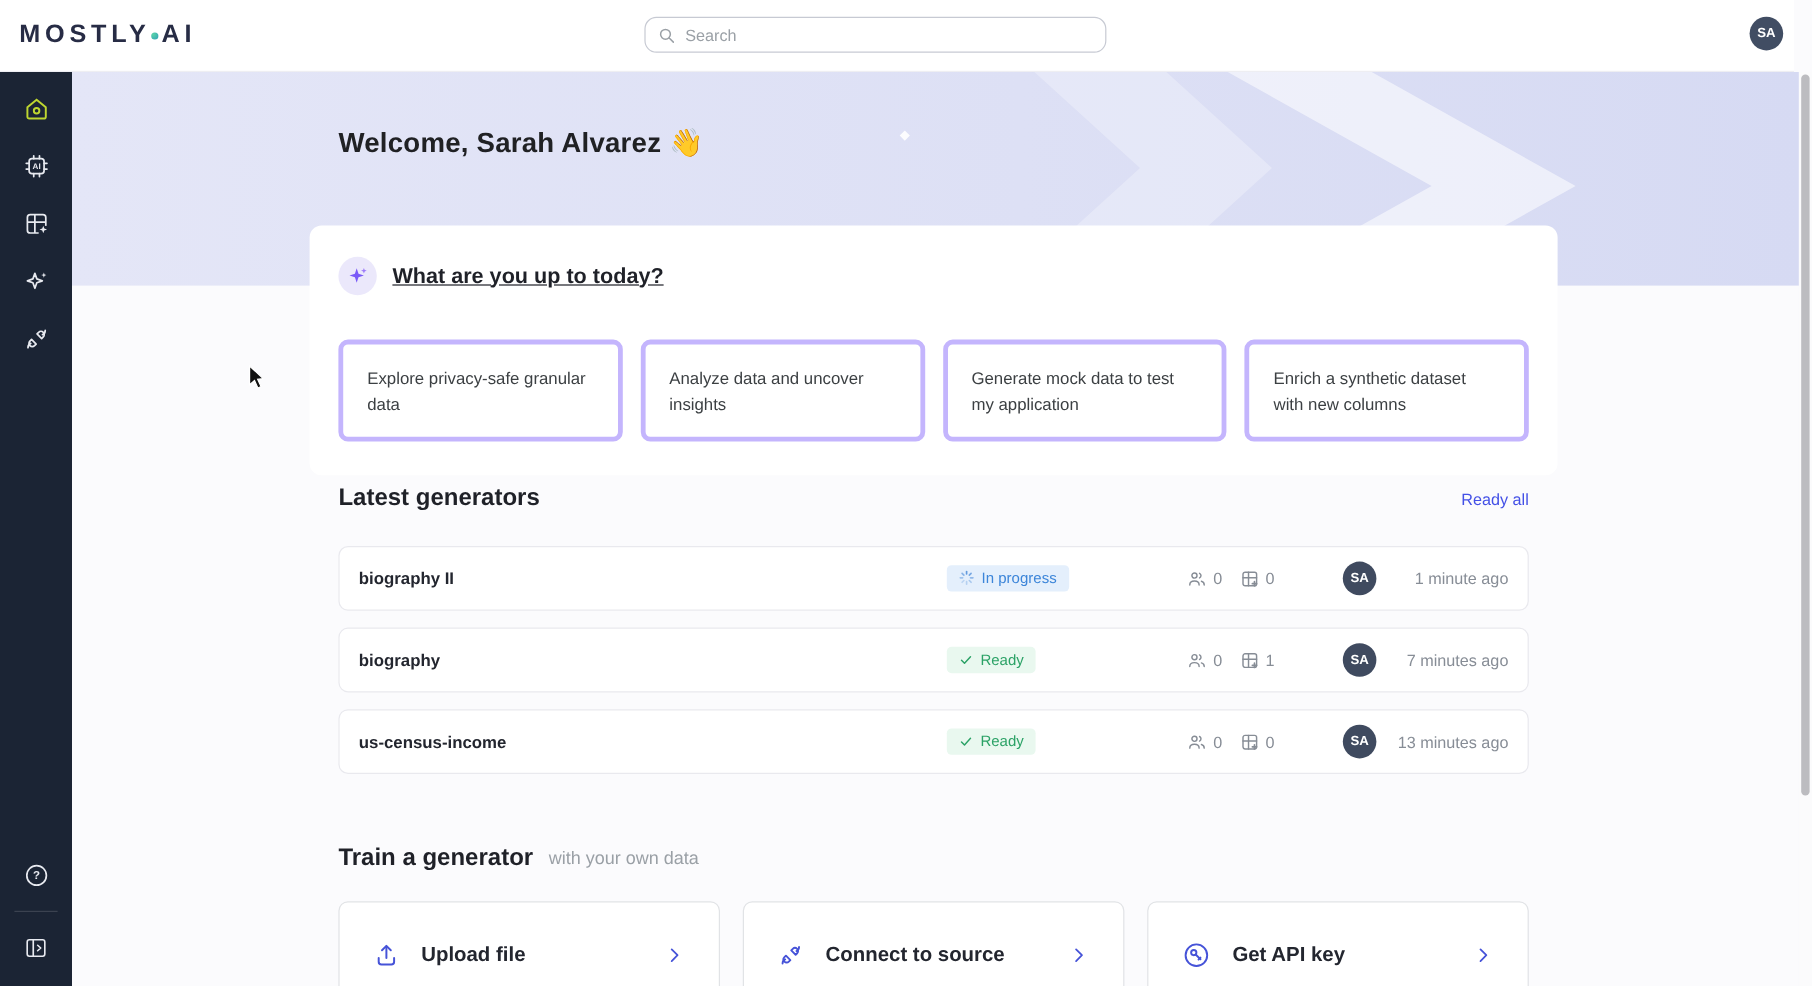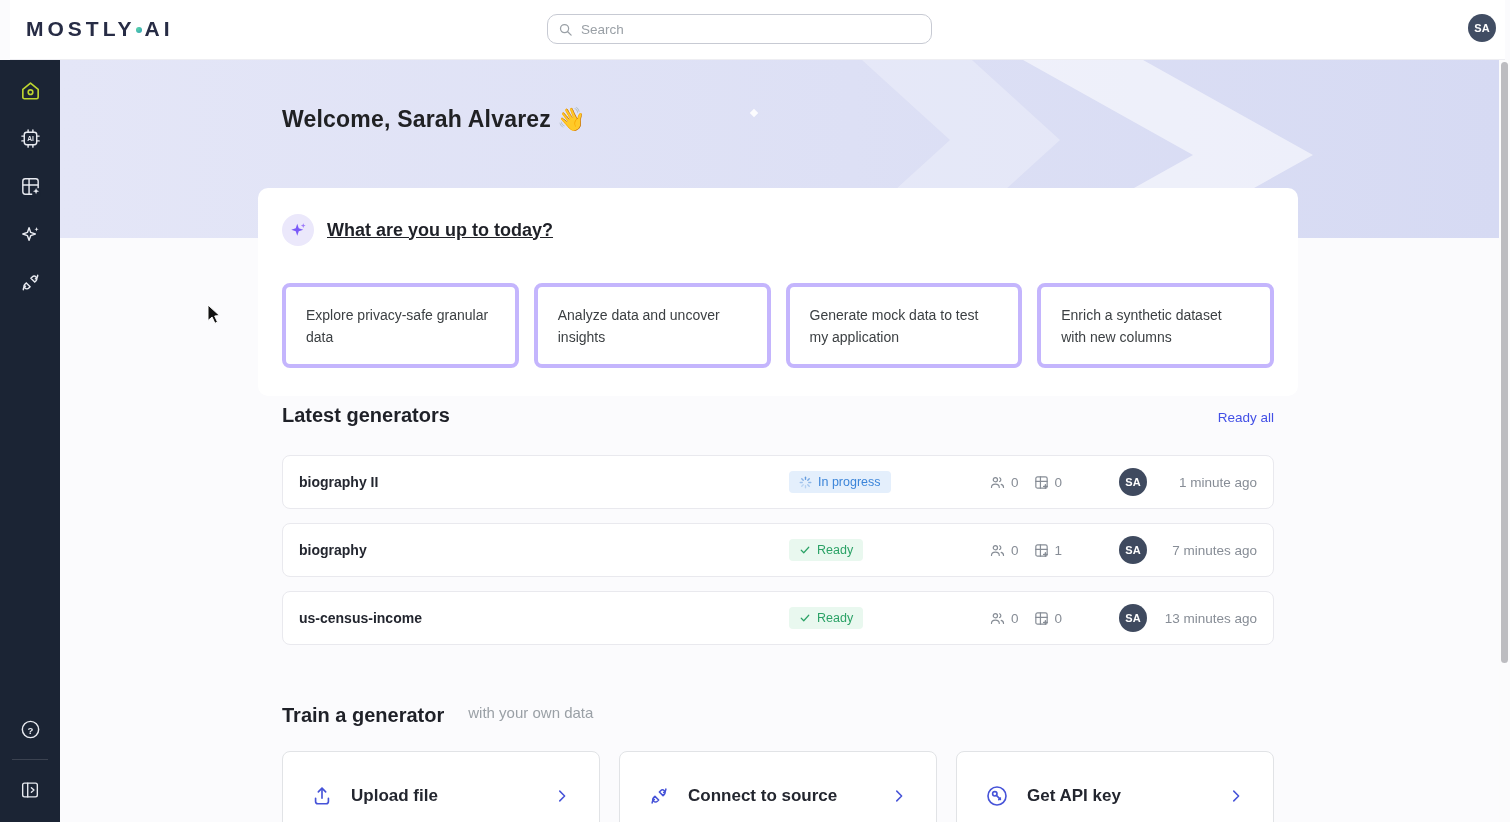--- a/index.html
+++ b/index.html
@@ -5,21 +5,21 @@
   * { margin:0; padding:0; box-sizing:border-box; }
   html,body { width:1510px; height:822px; overflow:hidden; }
   body {
     position:relative;
     font-family:"Liberation Sans", sans-serif;
     background:#fbfbfd;
     color:#23262f;
   }
   
   .topbar {
-    position:absolute; left:10px; top:0; width:1495px; height:60px;
+    position:absolute; left:0; top:0; width:1495px; height:60px;
     background:#ffffff; border-bottom:1px solid #eeeef2; z-index:30;
   }
   .logo {
     position:absolute; left:16px; top:17px; display:flex; align-items:center;
     font-size:21px; font-weight:800; letter-spacing:4px; color:#272c45;
   }
   .logo .dot {
     width:6px; height:6px; border-radius:50%; margin:2px 3px 0 0;
     background:radial-gradient(circle at 30% 30%, #59d3a8, #2f9fb8);
   }
@@ -107,21 +107,21 @@
   }
   .badge-progress { background:#e4effc; color:#3c85d9; }
   .badge-ready   { background:#e9f8ef; color:#2ba266; }
   .row-stats { display:flex; align-items:center; gap:14px; color:#878d96; font-size:13.5px; }
   .stat { display:flex; align-items:center; gap:5px; }
   .gen-row .avatar { background:#3f4a5f; }
   .row-time { text-align:right; font-size:13.5px; color:#878d96; }
   
   .train-header {
     position:absolute; left:282px; top:704px; z-index:10;
-    display:flex; align-items:flex-start; gap:24px;
+    display:flex; align-items:center; gap:13px;
   }
   .train-title { font-size:20px; font-weight:700; color:#1f2128; }
   .train-sub { font-size:15px; color:#9aa0a6; }
   .train-cards {
     position:absolute; left:282px; top:751px; width:992px; z-index:10;
     display:grid; grid-template-columns:repeat(3,1fr); gap:19px;
   }
   .train-card {
     height:90px; background:#fff; border:1px solid #e1e3e6; border-radius:8px;
     display:flex; align-items:center; padding:0 28px; cursor:pointer;

